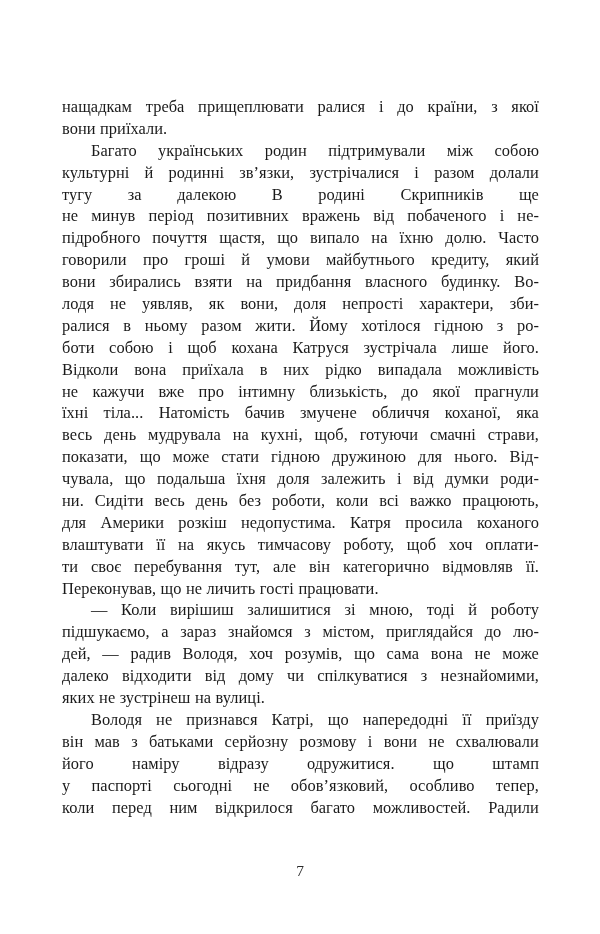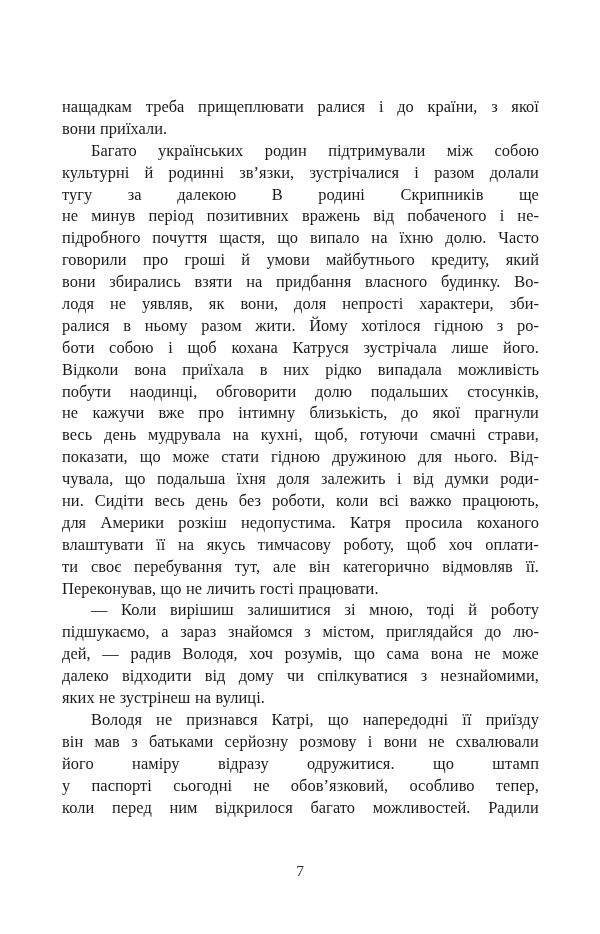--- a/index.html
+++ b/index.html
@@ -90,22 +90,22 @@
         <div class="line justify"><span class="w">культурні</span><span class="w">й</span><span class="w">родинні</span><span class="w">зв’язки,</span><span class="w">зустрічалися</span><span class="w">і</span><span class="w">разом</span><span class="w">долали</span></div>
         <div class="line justify"><span class="w">тугу</span><span class="w">за</span><span class="w">далекою</span><span class="w">В</span><span class="w">родині</span><span class="w">Скрипників</span><span class="w">ще</span></div>
         <div class="line justify"><span class="w">не</span><span class="w">минув</span><span class="w">період</span><span class="w">позитивних</span><span class="w">вражень</span><span class="w">від</span><span class="w">побаченого</span><span class="w">і</span><span class="w">не-</span></div>
         <div class="line justify"><span class="w">підробного</span><span class="w">почуття</span><span class="w">щастя,</span><span class="w">що</span><span class="w">випало</span><span class="w">на</span><span class="w">їхню</span><span class="w">долю.</span><span class="w">Часто</span></div>
         <div class="line justify"><span class="w">говорили</span><span class="w">про</span><span class="w">гроші</span><span class="w">й</span><span class="w">умови</span><span class="w">майбутнього</span><span class="w">кредиту,</span><span class="w">який</span></div>
         <div class="line justify"><span class="w">вони</span><span class="w">збирались</span><span class="w">взяти</span><span class="w">на</span><span class="w">придбання</span><span class="w">власного</span><span class="w">будинку.</span><span class="w">Во-</span></div>
         <div class="line justify"><span class="w">лодя</span><span class="w">не</span><span class="w">уявляв,</span><span class="w">як</span><span class="w">вони,</span><span class="w">доля</span><span class="w">непрості</span><span class="w">характери,</span><span class="w">зби-</span></div>
         <div class="line justify"><span class="w">ралися</span><span class="w">в</span><span class="w">ньому</span><span class="w">разом</span><span class="w">жити.</span><span class="w">Йому</span><span class="w">хотілося</span><span class="w">гідною</span><span class="w">з</span><span class="w">ро-</span></div>
         <div class="line justify"><span class="w">боти</span><span class="w">собою</span><span class="w">і</span><span class="w">щоб</span><span class="w">кохана</span><span class="w">Катруся</span><span class="w">зустрічала</span><span class="w">лише</span><span class="w">його.</span></div>
         <div class="line justify"><span class="w">Відколи</span><span class="w">вона</span><span class="w">приїхала</span><span class="w">в</span><span class="w">них</span><span class="w">рідко</span><span class="w">випадала</span><span class="w">можливість</span></div>
-        <div class="line justify"><span class="w">побути</span><span class="w">наодинці,</span><span class="w">обговорити</span><span class="w">долю</span><span class="w">подальших</span><span class="w">стосунків,</span></div>
         <div class="line justify"><span class="w">не</span><span class="w">кажучи</span><span class="w">вже</span><span class="w">про</span><span class="w">інтимну</span><span class="w">близькість,</span><span class="w">до</span><span class="w">якої</span><span class="w">прагнули</span></div>
+        <div class="line justify"><span class="w">їхні</span><span class="w">тіла...</span><span class="w">Натомість</span><span class="w">бачив</span><span class="w">змучене</span><span class="w">обличчя</span><span class="w">коханої,</span><span class="w">яка</span></div>
         <div class="line justify"><span class="w">весь</span><span class="w">день</span><span class="w">мудрувала</span><span class="w">на</span><span class="w">кухні,</span><span class="w">щоб,</span><span class="w">готуючи</span><span class="w">смачні</span><span class="w">страви,</span></div>
         <div class="line justify"><span class="w">показати,</span><span class="w">що</span><span class="w">може</span><span class="w">стати</span><span class="w">гідною</span><span class="w">дружиною</span><span class="w">для</span><span class="w">нього.</span><span class="w">Від-</span></div>
         <div class="line justify"><span class="w">чувала,</span><span class="w">що</span><span class="w">подальша</span><span class="w">їхня</span><span class="w">доля</span><span class="w">залежить</span><span class="w">і</span><span class="w">від</span><span class="w">думки</span><span class="w">роди-</span></div>
         <div class="line justify"><span class="w">ни.</span><span class="w">Сидіти</span><span class="w">весь</span><span class="w">день</span><span class="w">без</span><span class="w">роботи,</span><span class="w">коли</span><span class="w">всі</span><span class="w">важко</span><span class="w">працюють,</span></div>
         <div class="line justify"><span class="w">для</span><span class="w">Америки</span><span class="w">розкіш</span><span class="w">недопустима.</span><span class="w">Катря</span><span class="w">просила</span><span class="w">коханого</span></div>
         <div class="line justify"><span class="w">влаштувати</span><span class="w">її</span><span class="w">на</span><span class="w">якусь</span><span class="w">тимчасову</span><span class="w">роботу,</span><span class="w">щоб</span><span class="w">хоч</span><span class="w">оплати-</span></div>
         <div class="line justify"><span class="w">ти</span><span class="w">своє</span><span class="w">перебування</span><span class="w">тут,</span><span class="w">але</span><span class="w">він</span><span class="w">категорично</span><span class="w">відмовляв</span><span class="w">її.</span></div>
         <div class="line flush"><span class="w">Переконував,</span><span class="w">що</span><span class="w">не</span><span class="w">личить</span><span class="w">гості</span><span class="w">працювати.</span></div>
       </div>
       <div class="para">

